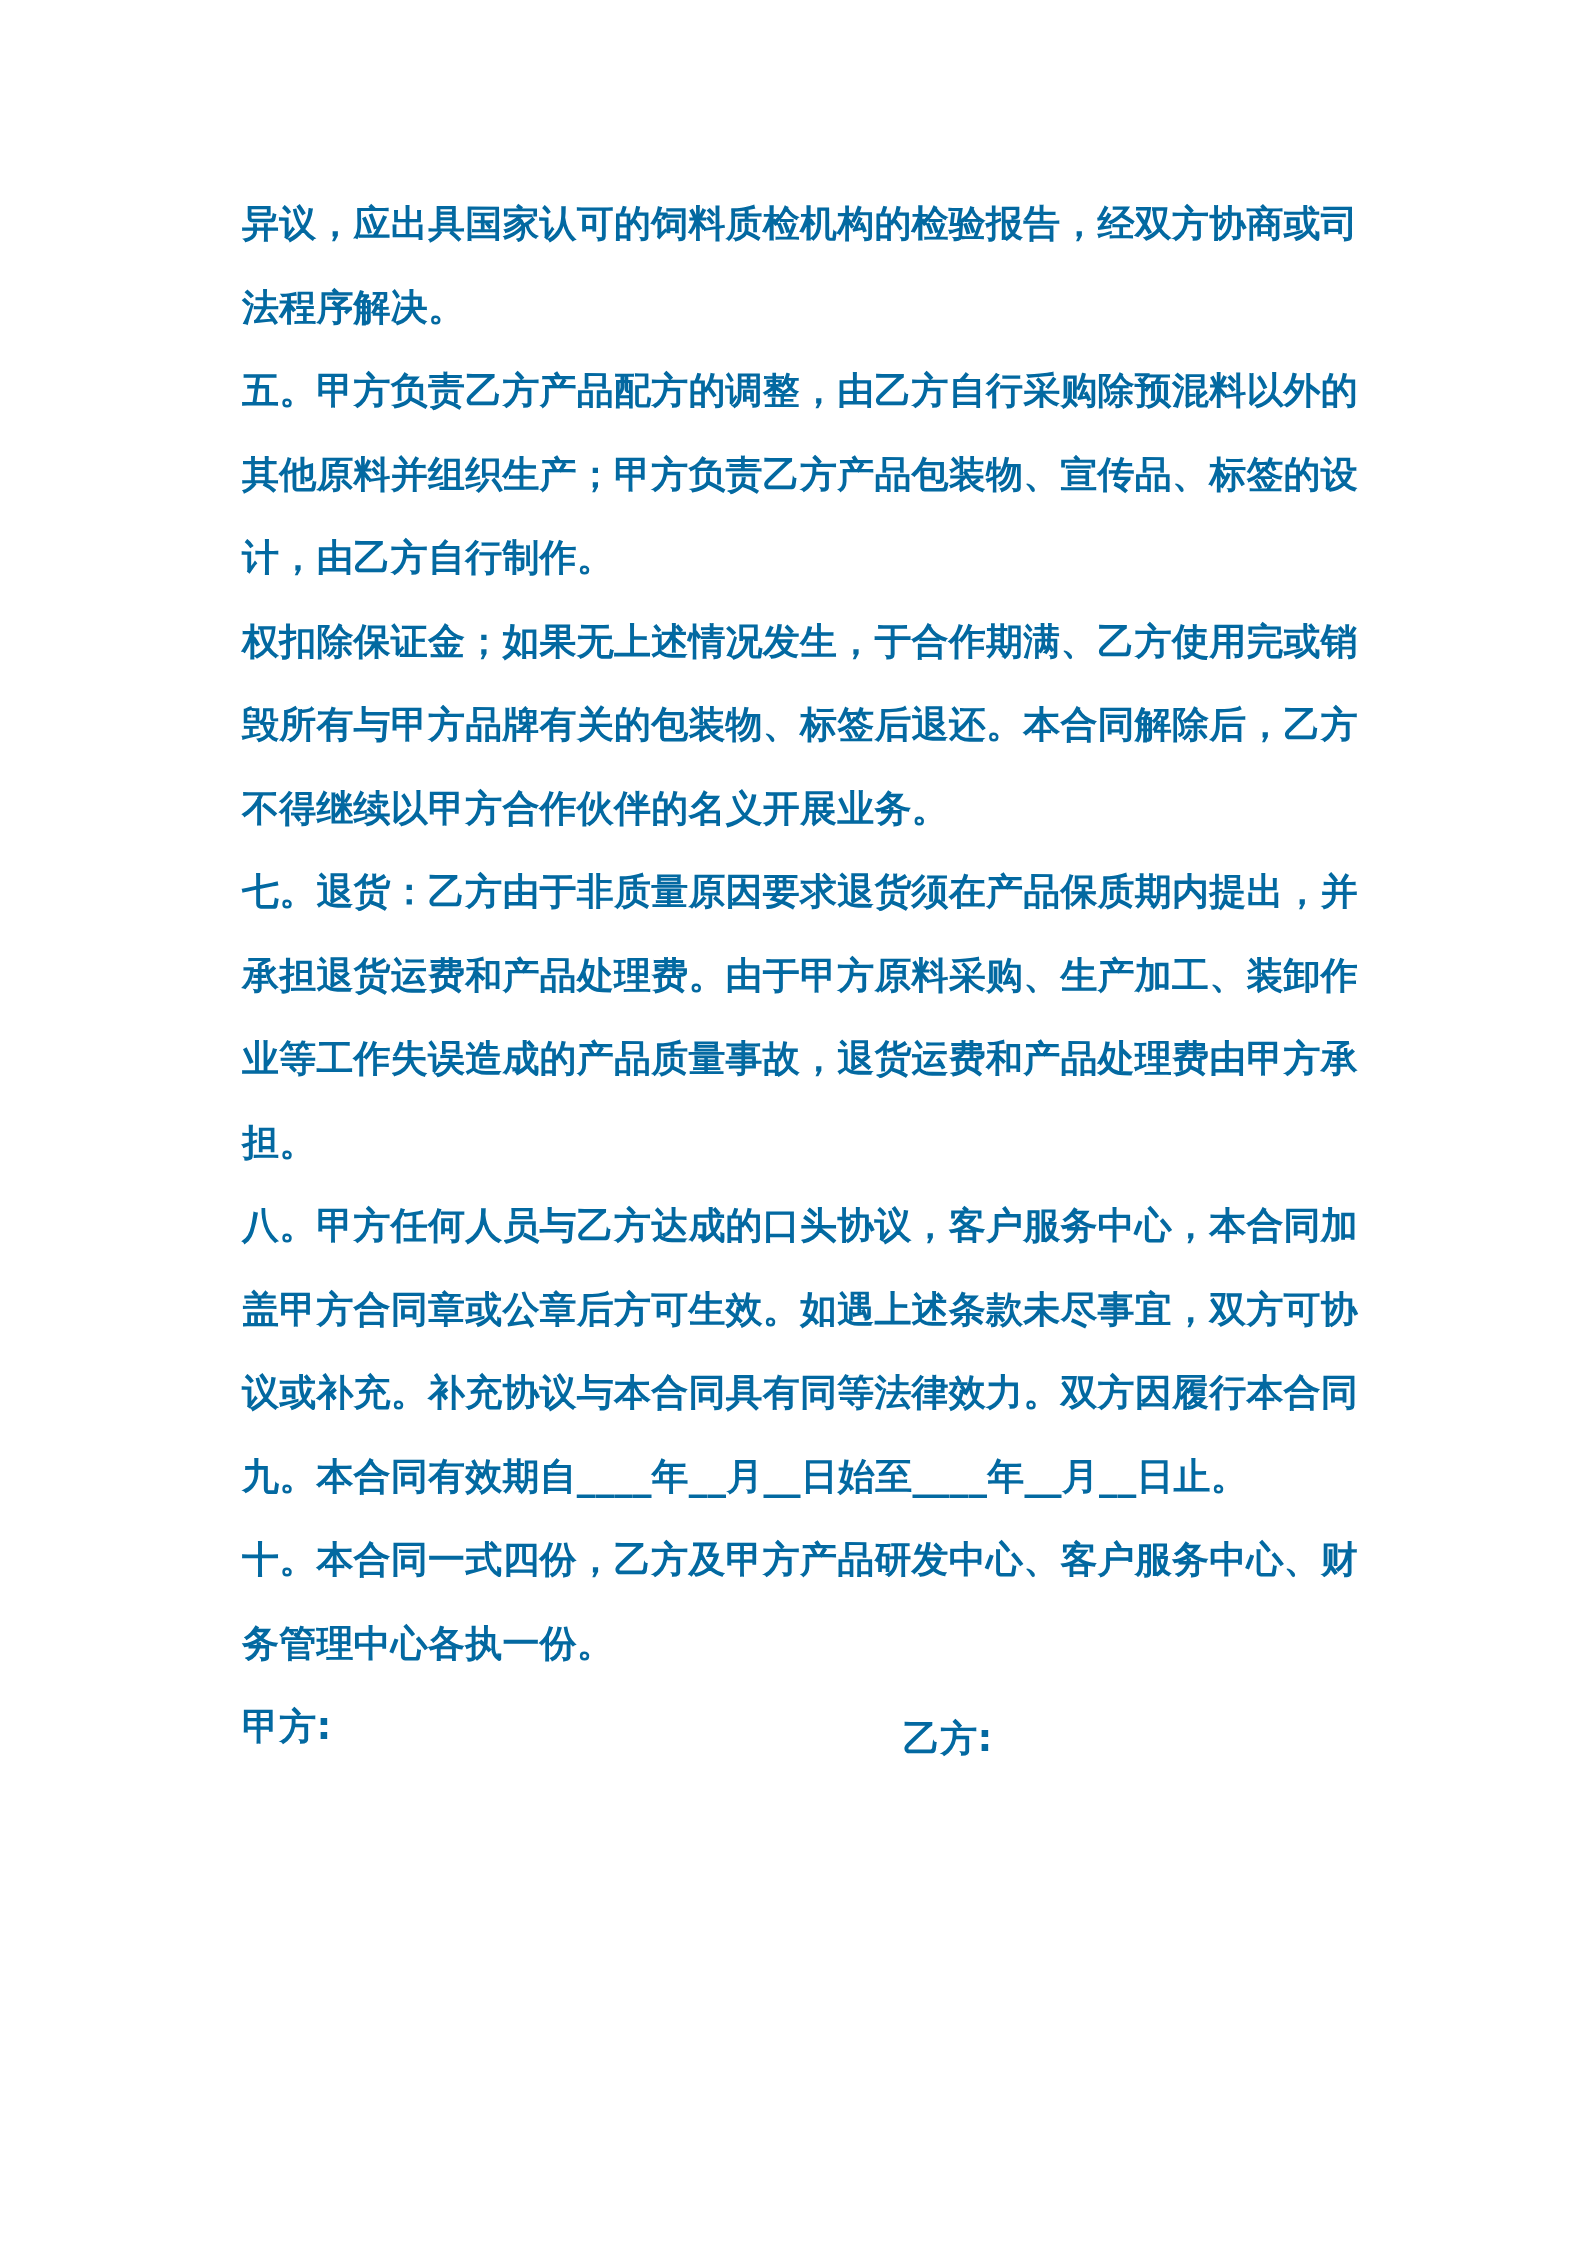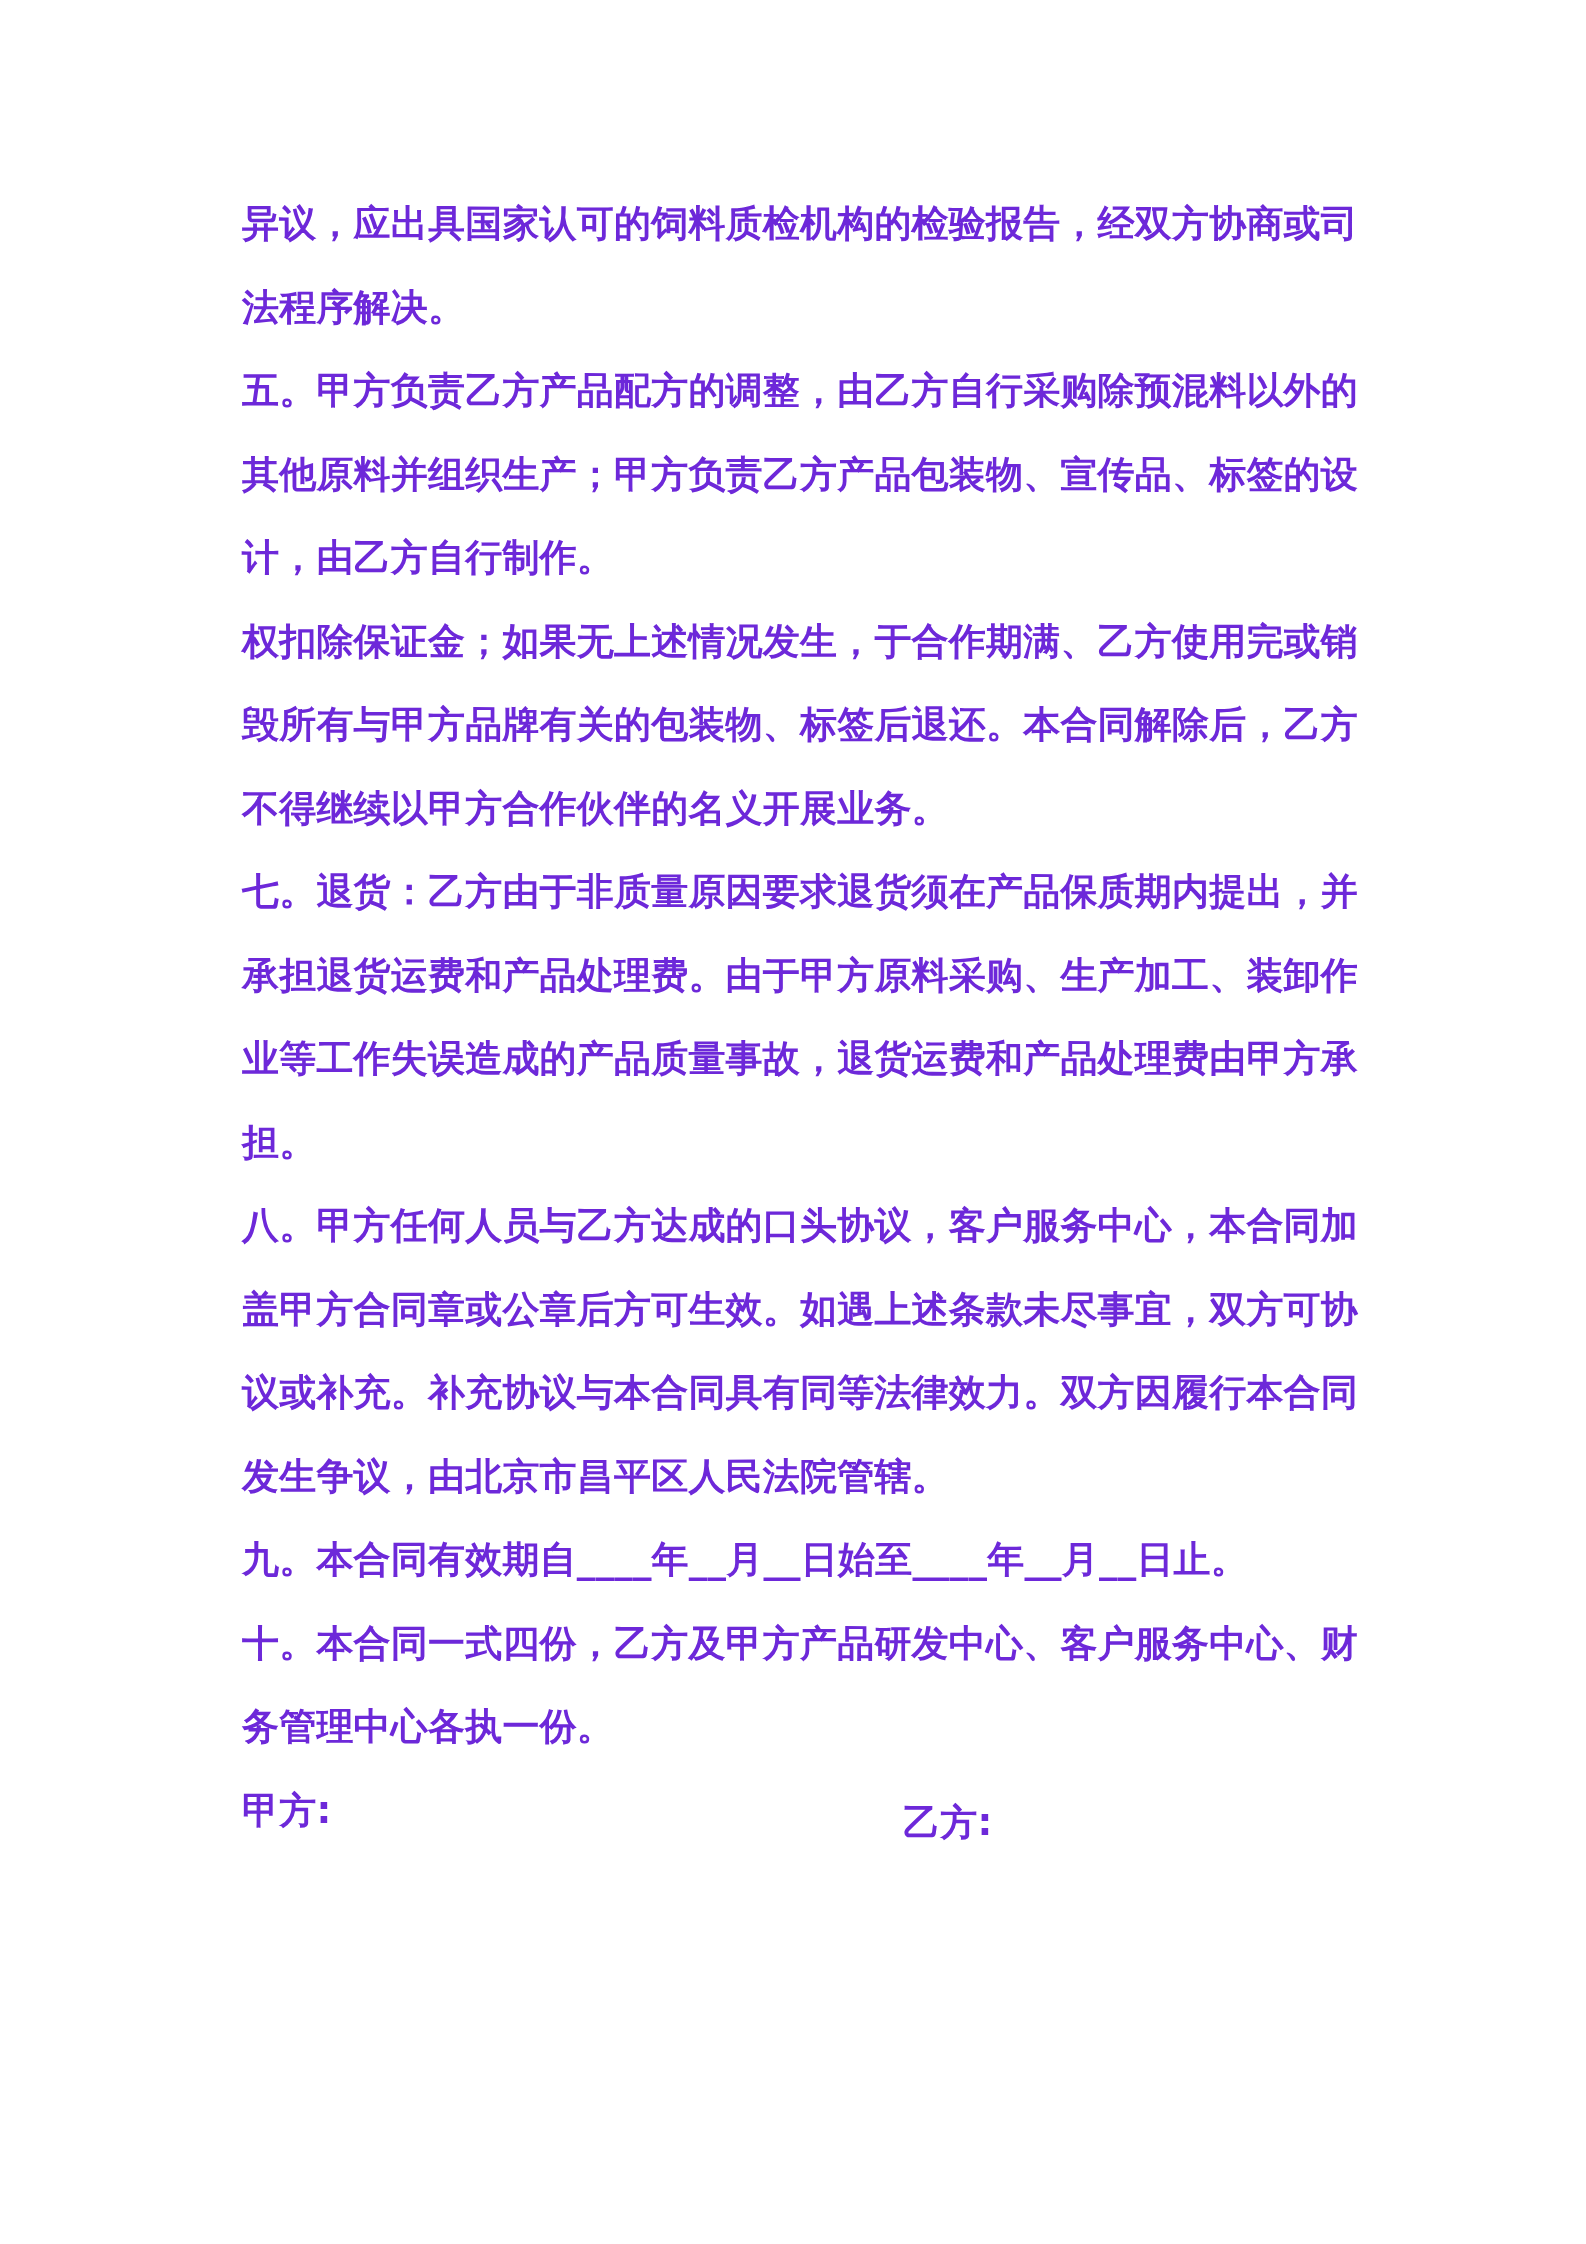--- a/index.html
+++ b/index.html
@@ -20,21 +20,21 @@
     top: 0;
     width: 1586px;
     height: 2244px;
     background: #ffffff;
   }
   .doc-body {
     position: absolute;
     left: 242px;
     top: 182px;
     width: 1118px;
-    color: #6d28d9;
+    color: #0369a1;
     font-size: 37px;
     font-weight: 700;
     line-height: 83.5px;
     letter-spacing: 0.2px;
   }
   .doc-line {
     white-space: nowrap;
     height: 83.5px;
   }
   .signature-row {
@@ -61,21 +61,20 @@
     <div class="doc-line">权扣除保证金；如果无上述情况发生，于合作期满、乙方使用完或销</div>
     <div class="doc-line">毁所有与甲方品牌有关的包装物、标签后退还。本合同解除后，乙方</div>
     <div class="doc-line">不得继续以甲方合作伙伴的名义开展业务。</div>
     <div class="doc-line">七。退货：乙方由于非质量原因要求退货须在产品保质期内提出，并</div>
     <div class="doc-line">承担退货运费和产品处理费。由于甲方原料采购、生产加工、装卸作</div>
     <div class="doc-line">业等工作失误造成的产品质量事故，退货运费和产品处理费由甲方承</div>
     <div class="doc-line">担。</div>
     <div class="doc-line">八。甲方任何人员与乙方达成的口头协议，客户服务中心，本合同加</div>
     <div class="doc-line">盖甲方合同章或公章后方可生效。如遇上述条款未尽事宜，双方可协</div>
     <div class="doc-line">议或补充。补充协议与本合同具有同等法律效力。双方因履行本合同</div>
-    <div class="doc-line">发生争议，由北京市昌平区人民法院管辖。</div>
     <div class="doc-line">九。本合同有效期自____年__月__日始至____年__月__日止。</div>
     <div class="doc-line">十。本合同一式四份，乙方及甲方产品研发中心、客户服务中心、财</div>
     <div class="doc-line">务管理中心各执一份。</div>
     <div class="signature-row">
       <span class="party-a">甲方:</span>
       <span class="party-b">乙方:</span>
     </div>
   </div>
 </div>
 

